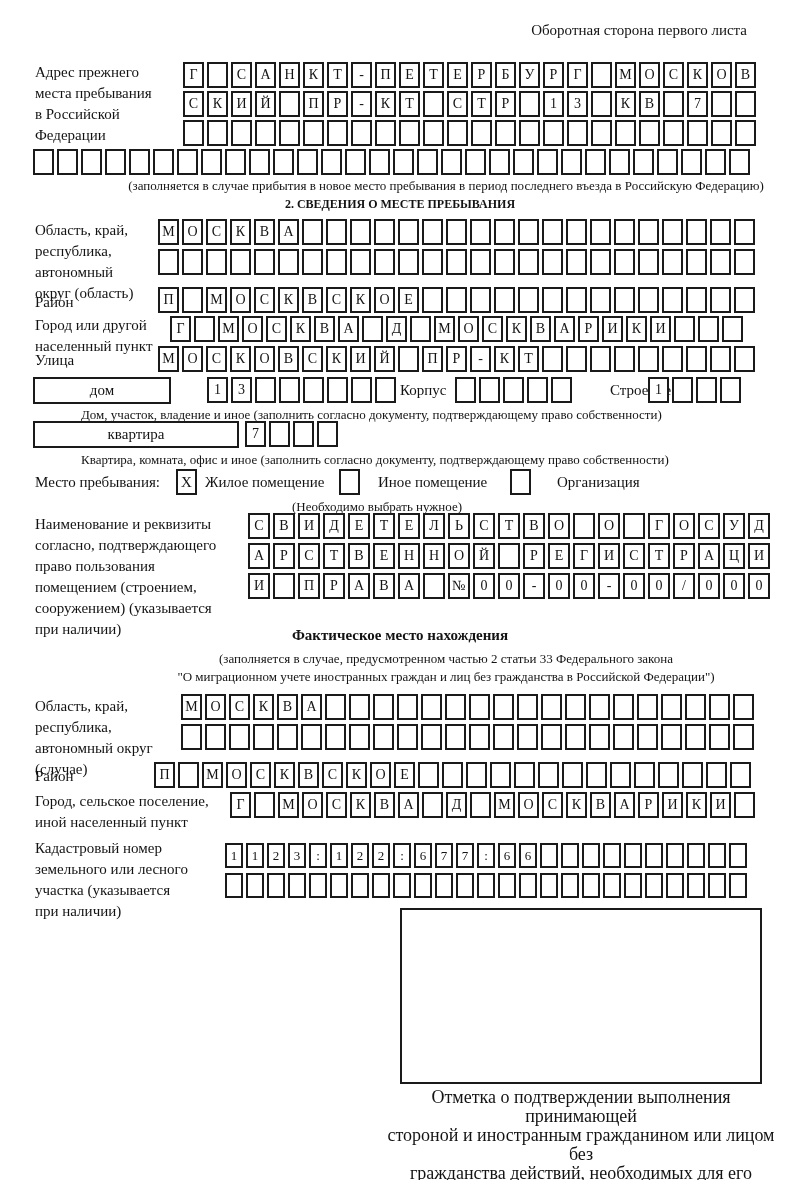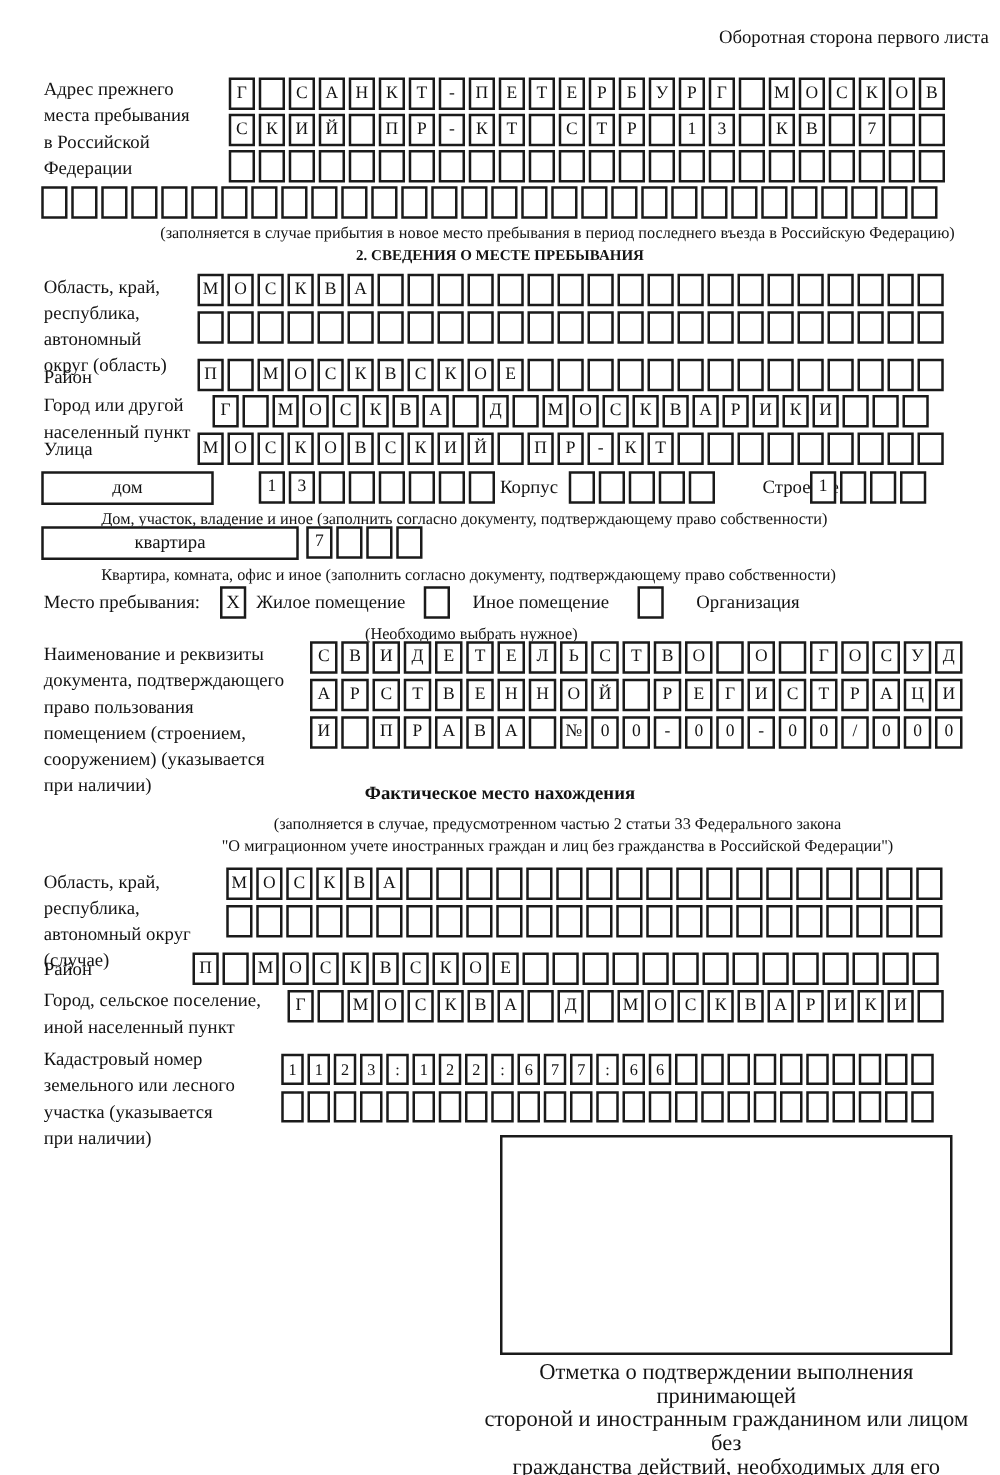--- a/index.html
+++ b/index.html
@@ -37,21 +37,21 @@
   .stampnote{
     position:absolute;left:385px;top:1088px;width:392px;
     font-size:18px;line-height:19px;text-align:center;
   }
 </style>
 </head>
 <body>
 
 <div id="page">
 
-  <div class="abs lbl" style="left:0;top:20px;width:747px;text-align:right;padding-left:44px;">Оборотная сторона первого листа</div>
+  <div class="abs lbl" style="left:0;top:20px;width:747px;text-align:right;">Оборотная сторона первого листа</div>
 
   <div class="abs lbl" style="left:35px;top:62px;">
     <div>Адрес прежнего</div>
     <div>места пребывания</div>
     <div>в Российской</div>
     <div>Федерации</div>
   </div>
   <div class="boxrow" style="left:183px;top:62px;"><span class="box">Г</span><span class="box"></span><span class="box">С</span><span class="box">А</span><span class="box">Н</span><span class="box">К</span><span class="box">Т</span><span class="box">-</span><span class="box">П</span><span class="box">Е</span><span class="box">Т</span><span class="box">Е</span><span class="box">Р</span><span class="box">Б</span><span class="box">У</span><span class="box">Р</span><span class="box">Г</span><span class="box"></span><span class="box">М</span><span class="box">О</span><span class="box">С</span><span class="box">К</span><span class="box">О</span><span class="box">В</span></div>
   <div class="boxrow" style="left:183px;top:91px;"><span class="box">С</span><span class="box">К</span><span class="box">И</span><span class="box">Й</span><span class="box"></span><span class="box">П</span><span class="box">Р</span><span class="box">-</span><span class="box">К</span><span class="box">Т</span><span class="box"></span><span class="box">С</span><span class="box">Т</span><span class="box">Р</span><span class="box"></span><span class="box">1</span><span class="box">3</span><span class="box"></span><span class="box">К</span><span class="box">В</span><span class="box"></span><span class="box">7</span><span class="box"></span><span class="box"></span></div>
   <div class="boxrow" style="left:183px;top:120px;"><span class="box"></span><span class="box"></span><span class="box"></span><span class="box"></span><span class="box"></span><span class="box"></span><span class="box"></span><span class="box"></span><span class="box"></span><span class="box"></span><span class="box"></span><span class="box"></span><span class="box"></span><span class="box"></span><span class="box"></span><span class="box"></span><span class="box"></span><span class="box"></span><span class="box"></span><span class="box"></span><span class="box"></span><span class="box"></span><span class="box"></span><span class="box"></span></div>
@@ -97,21 +97,21 @@
   <div class="checkbox" style="left:176px;top:469px;">X</div>
   <div class="abs lbl" style="left:205px;top:472px;">Жилое помещение</div>
   <div class="checkbox" style="left:339px;top:469px;"></div>
   <div class="abs lbl" style="left:378px;top:472px;">Иное помещение</div>
   <div class="checkbox" style="left:510px;top:469px;"></div>
   <div class="abs lbl" style="left:557px;top:472px;">Организация</div>
   <div class="abs note" style="left:246px;top:499px;">(Необходимо выбрать нужное)</div>
 
   <div class="abs lbl" style="left:35px;top:514px;">
     <div>Наименование и реквизиты</div>
-    <div>документа, подтверждающего</div>
+    <div>согласно, подтверждающего</div>
     <div>право пользования</div>
     <div>помещением (строением,</div>
     <div>сооружением) (указывается</div>
     <div>при наличии)</div>
   </div>
   <div class="boxrow lg" style="left:248px;top:513px;"><span class="box">С</span><span class="box">В</span><span class="box">И</span><span class="box">Д</span><span class="box">Е</span><span class="box">Т</span><span class="box">Е</span><span class="box">Л</span><span class="box">Ь</span><span class="box">С</span><span class="box">Т</span><span class="box">В</span><span class="box">О</span><span class="box"></span><span class="box">О</span><span class="box"></span><span class="box">Г</span><span class="box">О</span><span class="box">С</span><span class="box">У</span><span class="box">Д</span></div>
   <div class="boxrow lg" style="left:248px;top:543px;"><span class="box">А</span><span class="box">Р</span><span class="box">С</span><span class="box">Т</span><span class="box">В</span><span class="box">Е</span><span class="box">Н</span><span class="box">Н</span><span class="box">О</span><span class="box">Й</span><span class="box"></span><span class="box">Р</span><span class="box">Е</span><span class="box">Г</span><span class="box">И</span><span class="box">С</span><span class="box">Т</span><span class="box">Р</span><span class="box">А</span><span class="box">Ц</span><span class="box">И</span></div>
   <div class="boxrow lg" style="left:248px;top:573px;"><span class="box">И</span><span class="box"></span><span class="box">П</span><span class="box">Р</span><span class="box">А</span><span class="box">В</span><span class="box">А</span><span class="box"></span><span class="box">№</span><span class="box">0</span><span class="box">0</span><span class="box">-</span><span class="box">0</span><span class="box">0</span><span class="box">-</span><span class="box">0</span><span class="box">0</span><span class="box">/</span><span class="box">0</span><span class="box">0</span><span class="box">0</span></div>
 
   <div class="abs bold center" style="top:627px;font-size:15px;">Фактическое место нахождения</div>

